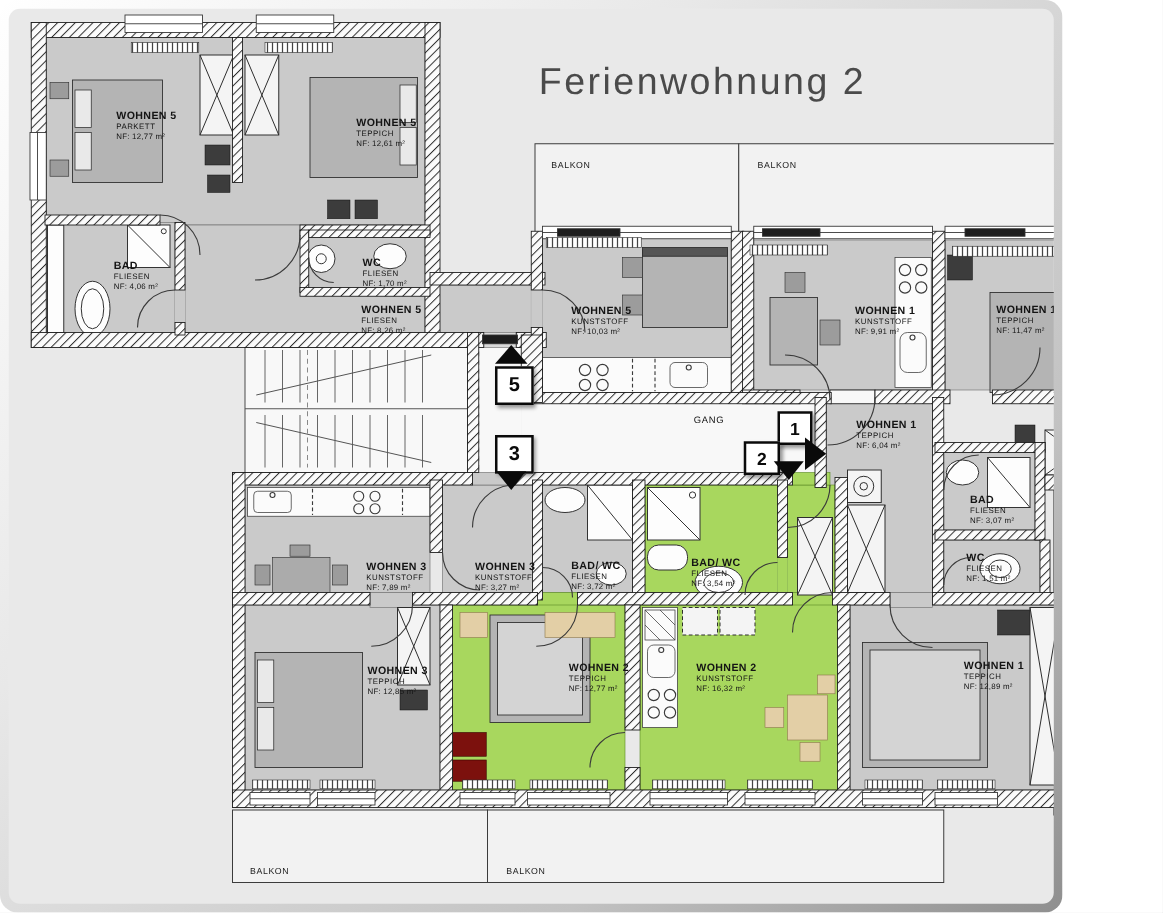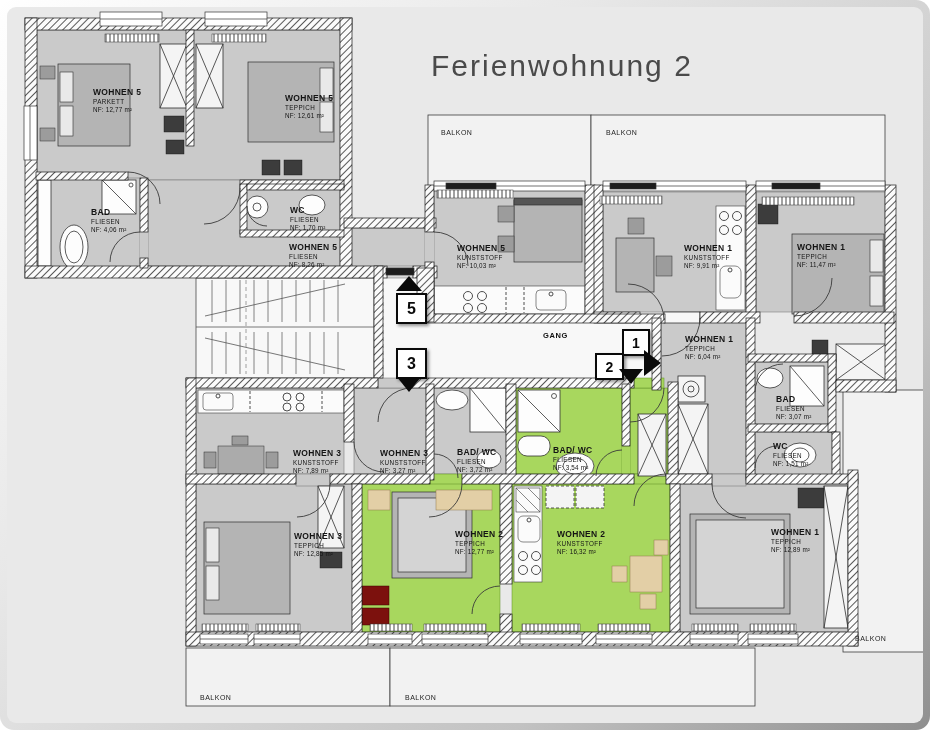--- a/index.html
+++ b/index.html
@@ -1,28 +1,28 @@
 <!DOCTYPE html>
 <html><head>
 <meta charset="utf-8">
 <style>
   html,body{margin:0;padding:0;background:#ffffff;font-family:"Liberation Sans",sans-serif;}
-  #stage{position:relative;width:930px;height:730px;overflow:hidden;}
+  #stage{position:relative;width:850px;height:730px;overflow:hidden;}
   .frame{position:absolute;inset:0;border-radius:14px;
          background:linear-gradient(135deg,#ffffff 0%,#e8e8e8 35%,#c2c2c2 75%,#8f8f8f 100%);}
   .canvas{position:absolute;inset:7px;background:#e9e9e9;border-radius:9px;overflow:hidden;}
   svg{position:absolute;left:0;top:0;}
   .title{position:absolute;left:424px;top:42px;font-size:30px;color:#4a4a4a;
          letter-spacing:2px;font-weight:500;}
   .room-label{position:absolute;color:#141414;white-space:nowrap;line-height:1.2;z-index:5;}
   .rl-name{font-weight:bold;font-size:8.5px;letter-spacing:.3px;}
   .rl-floor{font-size:6.3px;letter-spacing:.4px;margin-top:1px;}
   .rl-area{font-size:6.3px;letter-spacing:.2px;}
   .balkon-label{position:absolute;font-size:7px;color:#222;letter-spacing:.5px;font-weight:500;z-index:5;}
-  .gang-label{position:absolute;left:536px;top:324px;font-size:7.5px;font-weight:bold;color:#111;
+  .gang-label{position:absolute;left:548px;top:324px;font-size:7.5px;font-weight:normal;color:#111;
               letter-spacing:.6px;z-index:5;}
   .marker{position:absolute;background:#ffffff;border:2px solid #0a0a0a;display:flex;
           align-items:center;justify-content:center;font-weight:bold;color:#0a0a0a;
           box-shadow:2px 2px 3px rgba(0,0,0,.4);z-index:6;cursor:pointer;}
   .tri{position:absolute;width:0;height:0;z-index:6;}
   .tri-up{border-left:13px solid transparent;border-right:13px solid transparent;border-bottom:15px solid #0a0a0a;}
   .tri-down{border-left:12px solid transparent;border-right:12px solid transparent;border-top:15px solid #0a0a0a;}
   .tri-right{border-top:13px solid transparent;border-bottom:13px solid transparent;border-left:17px solid #0a0a0a;}
 </style>
 </head>

